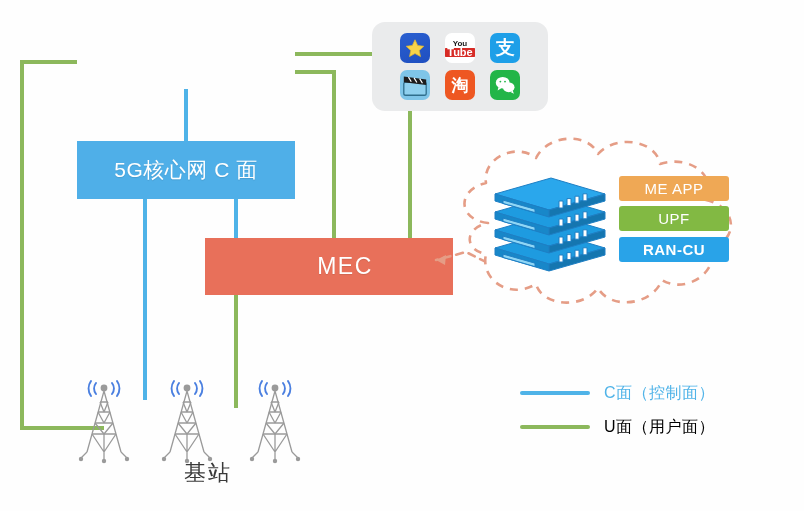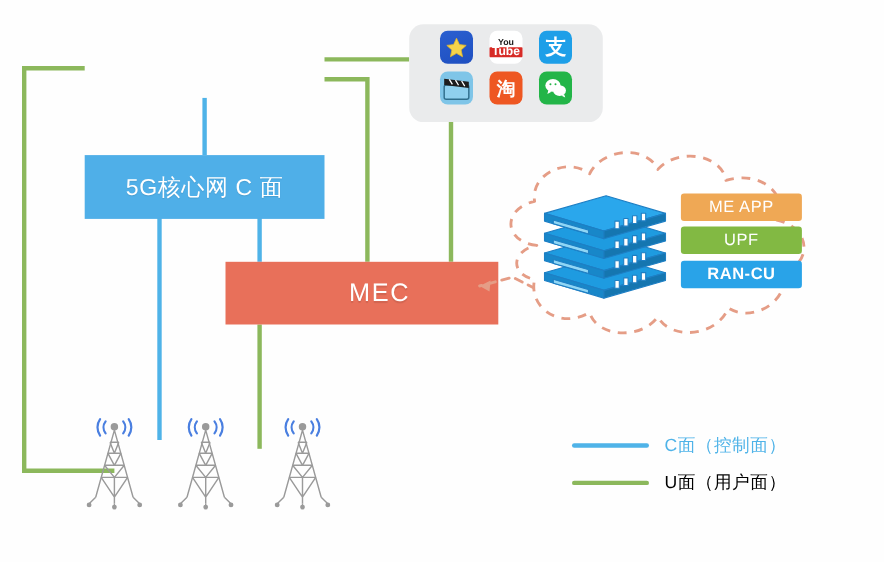--- a/index.html
+++ b/index.html
@@ -18,21 +18,21 @@
   .node-label{font-size:21px;color:#fff;text-shadow:0 1px 1px rgba(0,0,0,.10);}
 
   #node-u{left:77px;top:35px;width:218px;height:54px;}
   #node-c{left:77px;top:141px;width:218px;height:58px;}
   #node-mec{left:205px;top:238px;width:216px;height:57px;padding-left:32px;}
   #node-mec .node-label{font-size:23px;letter-spacing:1.5px;}
 
   
   #app-panel{position:absolute;left:372px;top:22px;width:176px;height:89px;
              background:#EAEBEC;border-radius:13px;
-             display:flex;flex-direction:column;gap:7px;
+             display:flex;flex-direction:column;justify-content:center;gap:7px;
              padding:6px 20px;box-sizing:border-box;}
   .app-row{display:flex;justify-content:space-around;align-items:center;}
   .app-ico{width:30px;height:30px;border-radius:7px;position:relative;
            display:flex;align-items:center;justify-content:center;
            font-size:18px;color:#fff;font-weight:bold;overflow:hidden;}
 
   .ic-star{background:linear-gradient(160deg,#2a5fd0 0%,#1f4fc0 100%);}
   .ic-youtube{background:#ffffff;flex-direction:column;gap:0;}
   .ic-youtube .yt-you{font-size:8px;color:#1a1a1a;line-height:9px;font-weight:bold;}
   .ic-youtube .yt-tube{font-size:11px;color:#fff;background:#d72b26;
@@ -55,21 +55,21 @@
   
   .tower{position:absolute;width:62px;height:86px;}
   #tower-1{left:73px;top:378px;}
   #tower-2{left:156px;top:378px;}
   #tower-3{left:244px;top:378px;}
 
   #bs-label{position:absolute;left:153px;top:458px;width:110px;text-align:center;
             font-size:22px;color:#3a3a3a;letter-spacing:2px;}
 
   
-  #legend{position:absolute;left:520px;top:388px;width:230px;}
+  #legend{position:absolute;left:520px;top:376px;width:230px;}
   .leg-row{display:flex;align-items:center;height:34px;gap:14px;}
   .leg-line{width:70px;height:4px;border-radius:2px;}
   .leg-c .leg-line{background:#4FB3E8;}
   .leg-u .leg-line{background:#8CB85C;}
   .leg-text{font-size:16px;letter-spacing:.5px;}
   .leg-c .leg-text{color:#4FB3E8;}
   .leg-u .leg-text{color:#000000;}
 </style>
 </head>
 <body>
@@ -297,20 +297,21 @@
       <path d="M39,5 A9,9 0 0 1 39,16"></path>
         <path d="M44,3 A13,13 0 0 1 44,18"></path>
     </g>
     <g fill="#9A9A9A">
       <circle cx="8" cy="81" r="2.2"></circle>
         <circle cx="54" cy="81" r="2.2"></circle>
         <circle cx="31" cy="83" r="2.2"></circle>
     </g>
   </svg>
 
+  <div id="bs-label">基站</div>
 
   <div id="legend">
     <div class="leg-row leg-c">
       <span class="leg-line"></span>
       <span class="leg-text">C面（控制面）</span>
     </div>
     <div class="leg-row leg-u">
       <span class="leg-line"></span>
       <span class="leg-text">U面（用户面）</span>
     </div>

